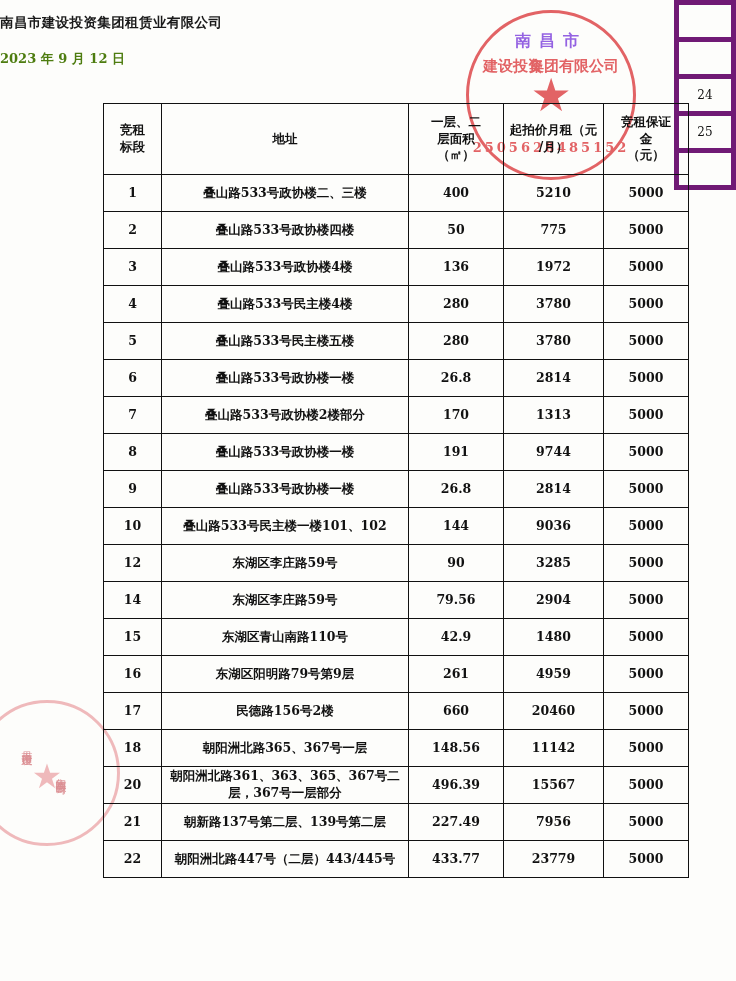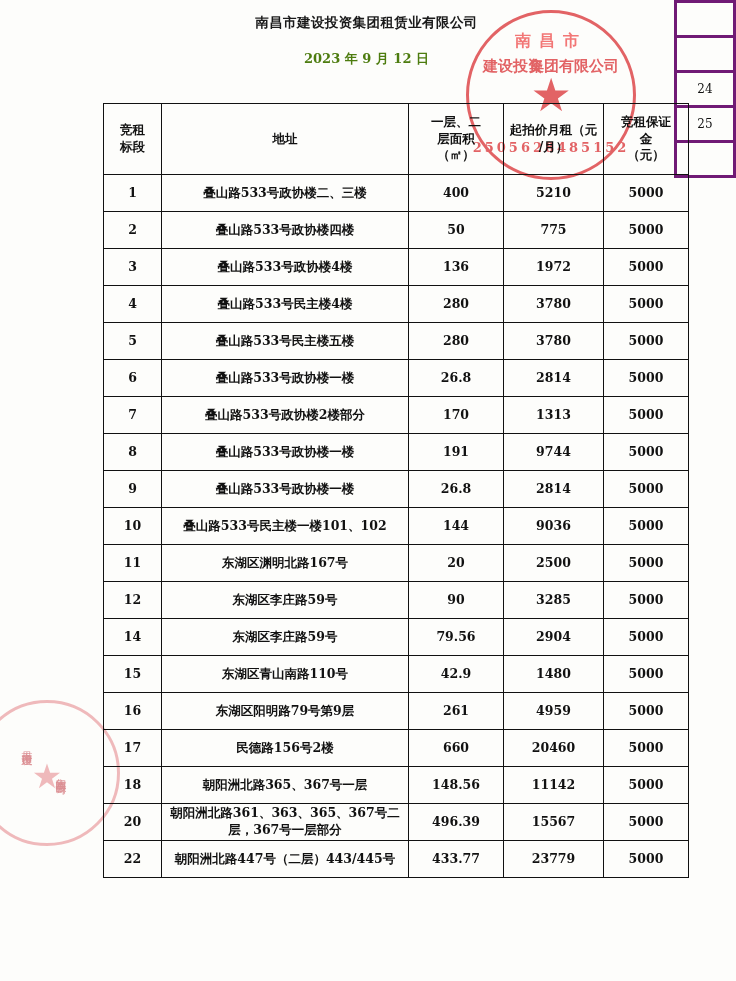--- a/index.html
+++ b/index.html
@@ -18,21 +18,20 @@
     position: absolute;
     inset: 0;
     background: #fdfdfb;
   }
   
   .header-block {
     position: absolute;
     top: 14px;
     left: 0;
     width: 733px;
-    text-align: center;
     pointer-events: none;
   }
   .company-line {
     font-size: 13.5px;
     font-weight: bold;
     color: #1a1a1a;
     letter-spacing: 0.4px;
     font-family: "DejaVu Serif", "Liberation Serif", serif;
   }
   .date-line {
@@ -62,21 +61,21 @@
     color: #d8282c;
     font-size: 46px;
     line-height: 1;
   }
   .seal-text-top {
     position: absolute;
     left: 0;
     top: 18px;
     width: 100%;
     text-align: center;
-    color: #ef4444;
+    color: #6d28d9;
     font-size: 16px;
     font-weight: bold;
     letter-spacing: 8px;
     font-family: "DejaVu Serif", "Liberation Serif", serif;
   }
   .seal-text-bottom {
     position: absolute;
     left: 0;
     bottom: 22px;
     width: 100%;
@@ -146,21 +145,21 @@
   
   .side-frag {
     position: absolute;
     right: 0;
     top: 0;
     width: 62px;
     border-collapse: collapse;
     font-family: "DejaVu Serif", "Liberation Serif", serif;
   }
   .side-frag td {
-    border: 3px solid #701a75;
+    border: 5px solid #701a75;
     height: 30px;
     text-align: center;
     font-size: 12px;
     color: #111;
   }
 
   
   .main-table {
     position: absolute;
     left: 103px;
@@ -338,27 +337,20 @@
           <td class="">5000</td>
         </tr>
         <tr>
           <td class="">10</td>
           <td class="cell-addr">叠山路533号民主楼一楼101、102</td>
           <td class="">144</td>
           <td class="">9036</td>
           <td class="">5000</td>
         </tr>
         <tr>
-          <td class="">11</td>
-          <td class="cell-addr">东湖区渊明北路167号</td>
-          <td class="">20</td>
-          <td class="">2500</td>
-          <td class="">5000</td>
-        </tr>
-        <tr>
           <td class="">12</td>
           <td class="cell-addr">东湖区李庄路59号</td>
           <td class="">90</td>
           <td class="">3285</td>
           <td class="">5000</td>
         </tr>
         <tr>
           <td class="">14</td>
           <td class="cell-addr">东湖区李庄路59号</td>
           <td class="">79.56</td>
@@ -394,20 +386,27 @@
           <td class="">5000</td>
         </tr>
         <tr class="tall">
           <td class="">20</td>
           <td class="cell-addr">朝阳洲北路361、363、365、367号二层，367号一层部分</td>
           <td class="">496.39</td>
           <td class="">15567</td>
           <td class="">5000</td>
         </tr>
         <tr>
+          <td class="">21</td>
+          <td class="cell-addr">朝新路137号第二层、139号第二层</td>
+          <td class="">227.49</td>
+          <td class="">7956</td>
+          <td class="">5000</td>
+        </tr>
+        <tr>
           <td class="">22</td>
           <td class="cell-addr">朝阳洲北路447号（二层）443/445号</td>
           <td class="">433.77</td>
           <td class="">23779</td>
           <td class="">5000</td>
         </tr>
       </tbody>
   </table>
 
 </div>

